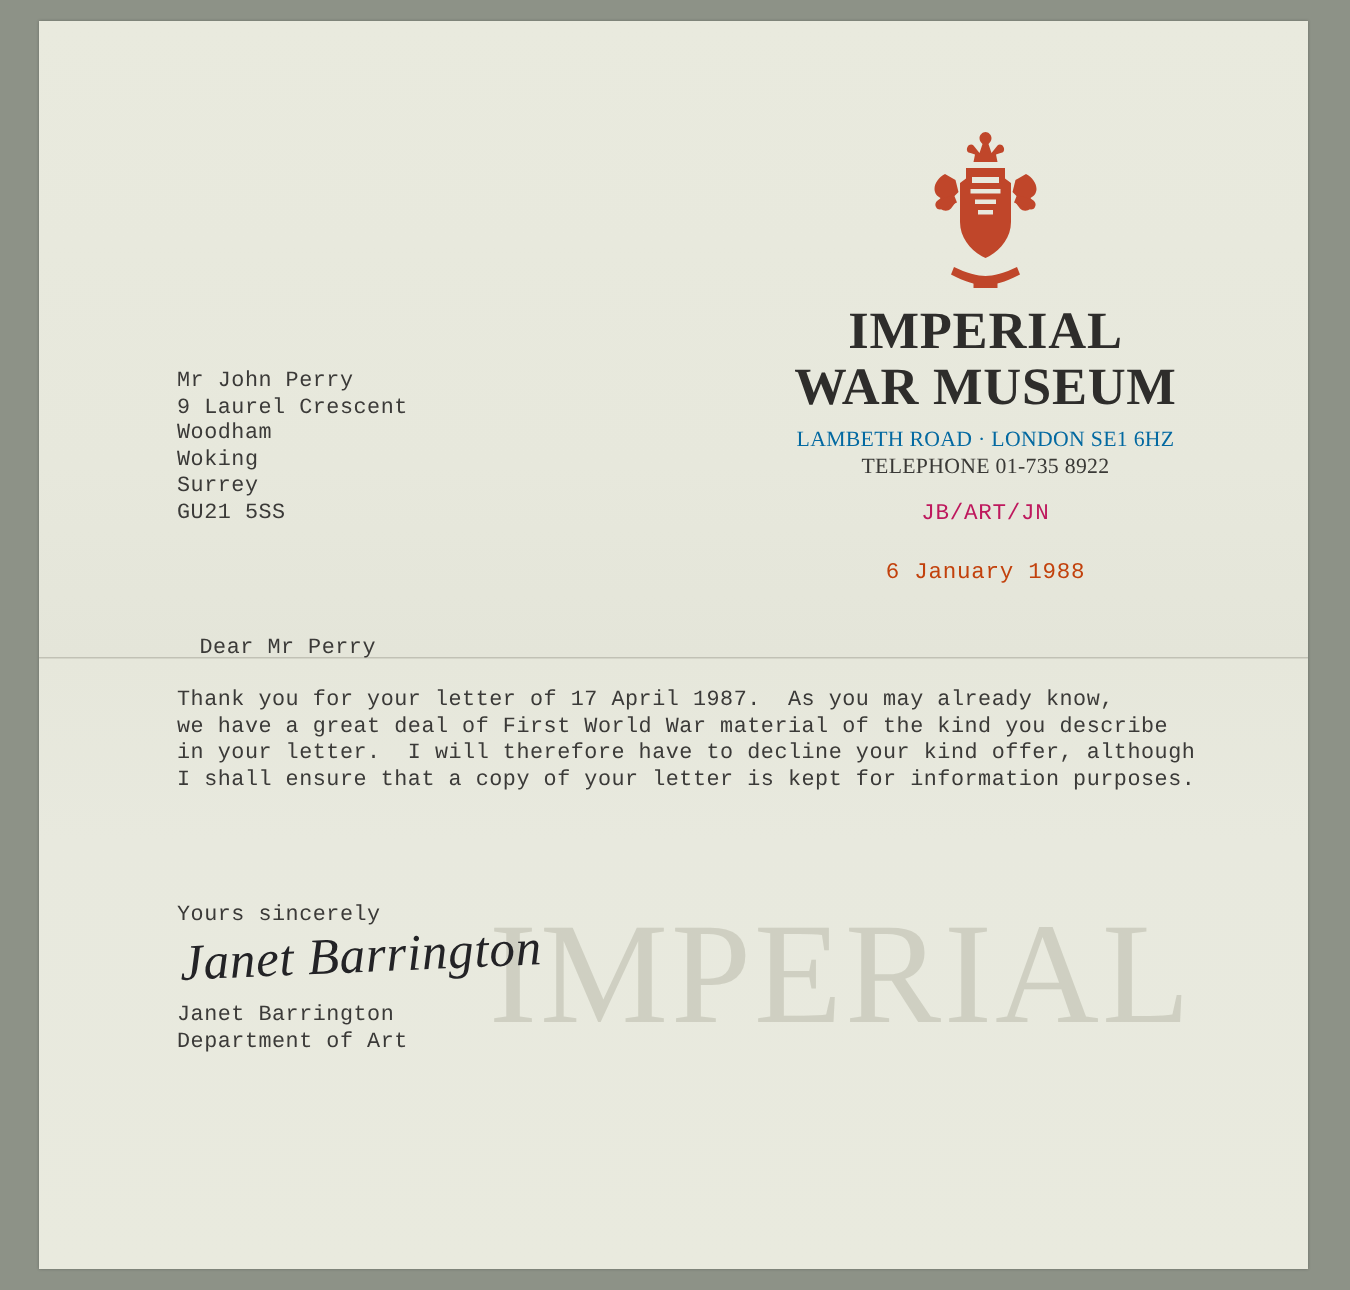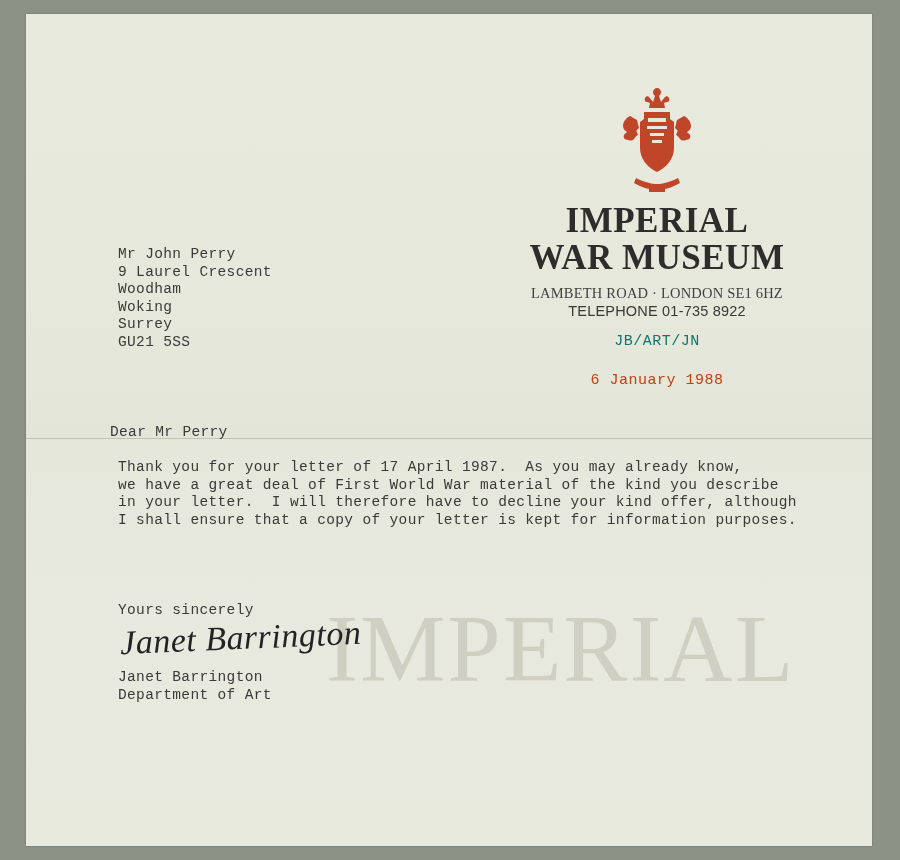--- a/index.html
+++ b/index.html
@@ -95,34 +95,34 @@
   }
   .museum-name .line2 {
     display: block;
     white-space: nowrap;
   }
   .address-line {
     font-family: "Liberation Serif", serif;
     font-size: 14.5px;
     letter-spacing: 0.2px;
     margin-top: 9px;
-    color: #404040;
+    color: #0369a1;
   }
   .phone-line {
-    font-family: Liberation Sans, sans-serif;
+    font-family: Liberation Serif, serif;
     font-size: 14.5px;
     letter-spacing: 0.2px;
     margin-top: 1px;
     color: #3a3936;
   }
   .ref-line {
     font-family: "Liberation Mono", monospace;
     font-size: 15px;
     margin-top: 14px;
-    color: #0f766e;
+    color: #be185d;
     letter-spacing: 0.5px;
   }
   .date-line {
     font-family: "Liberation Mono", monospace;
     font-size: 15px;
     margin-top: 22px;
     color: #c2410c;
     letter-spacing: 0.5px;
   }
 
@@ -135,21 +135,21 @@
     letter-spacing: 0.35px;
     white-space: pre;
   }
   .recipient {
     position: absolute;
     left: 92px;
     top: 232px;
   }
   .salutation {
     position: absolute;
-    left: 84px;
+    left: 107px;
     top: 410px;
   }
   .body-p1 {
     position: absolute;
     left: 92px;
     top: 445px;
   }
   .body-p2 {
     position: absolute;
     left: 92px;

